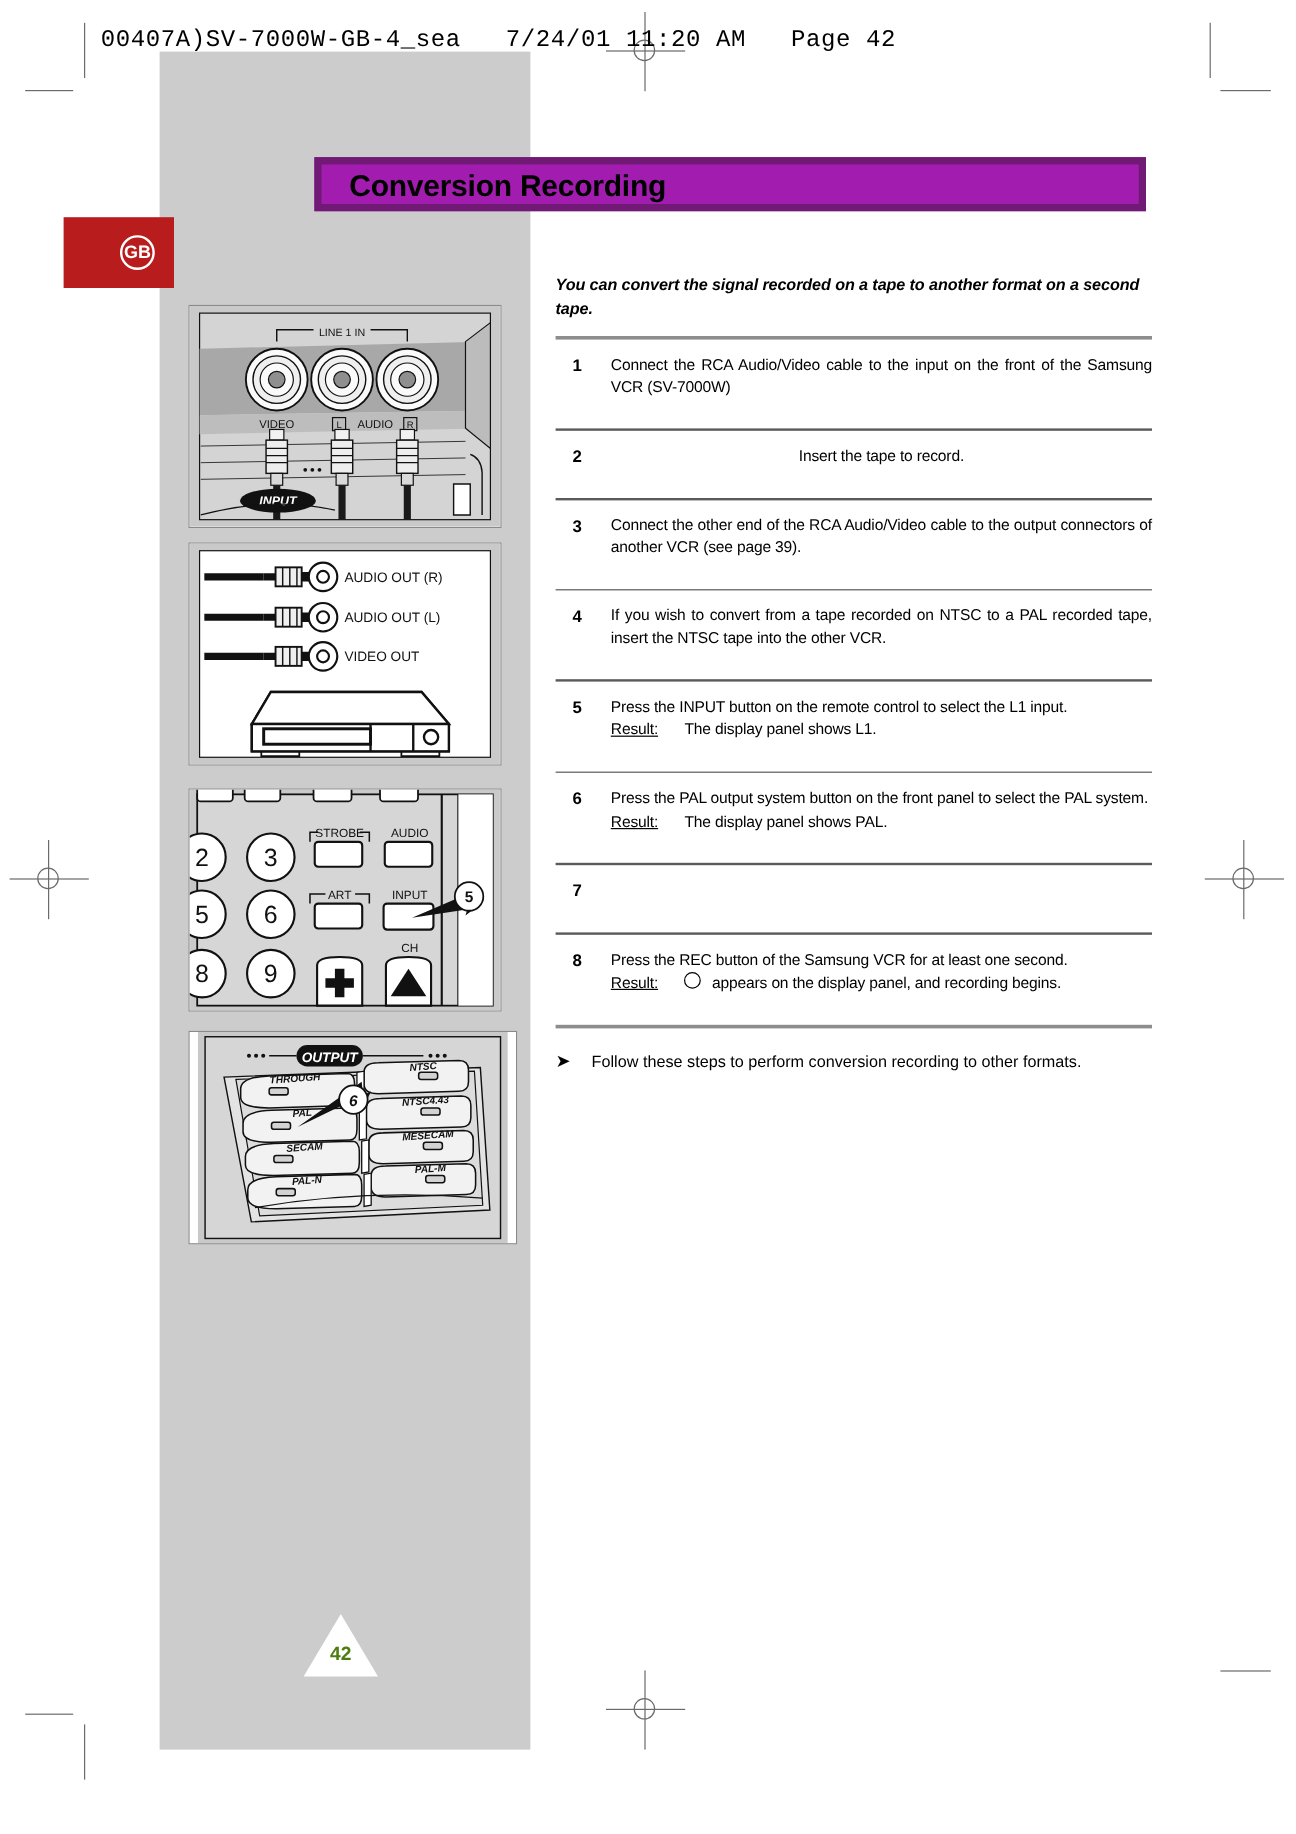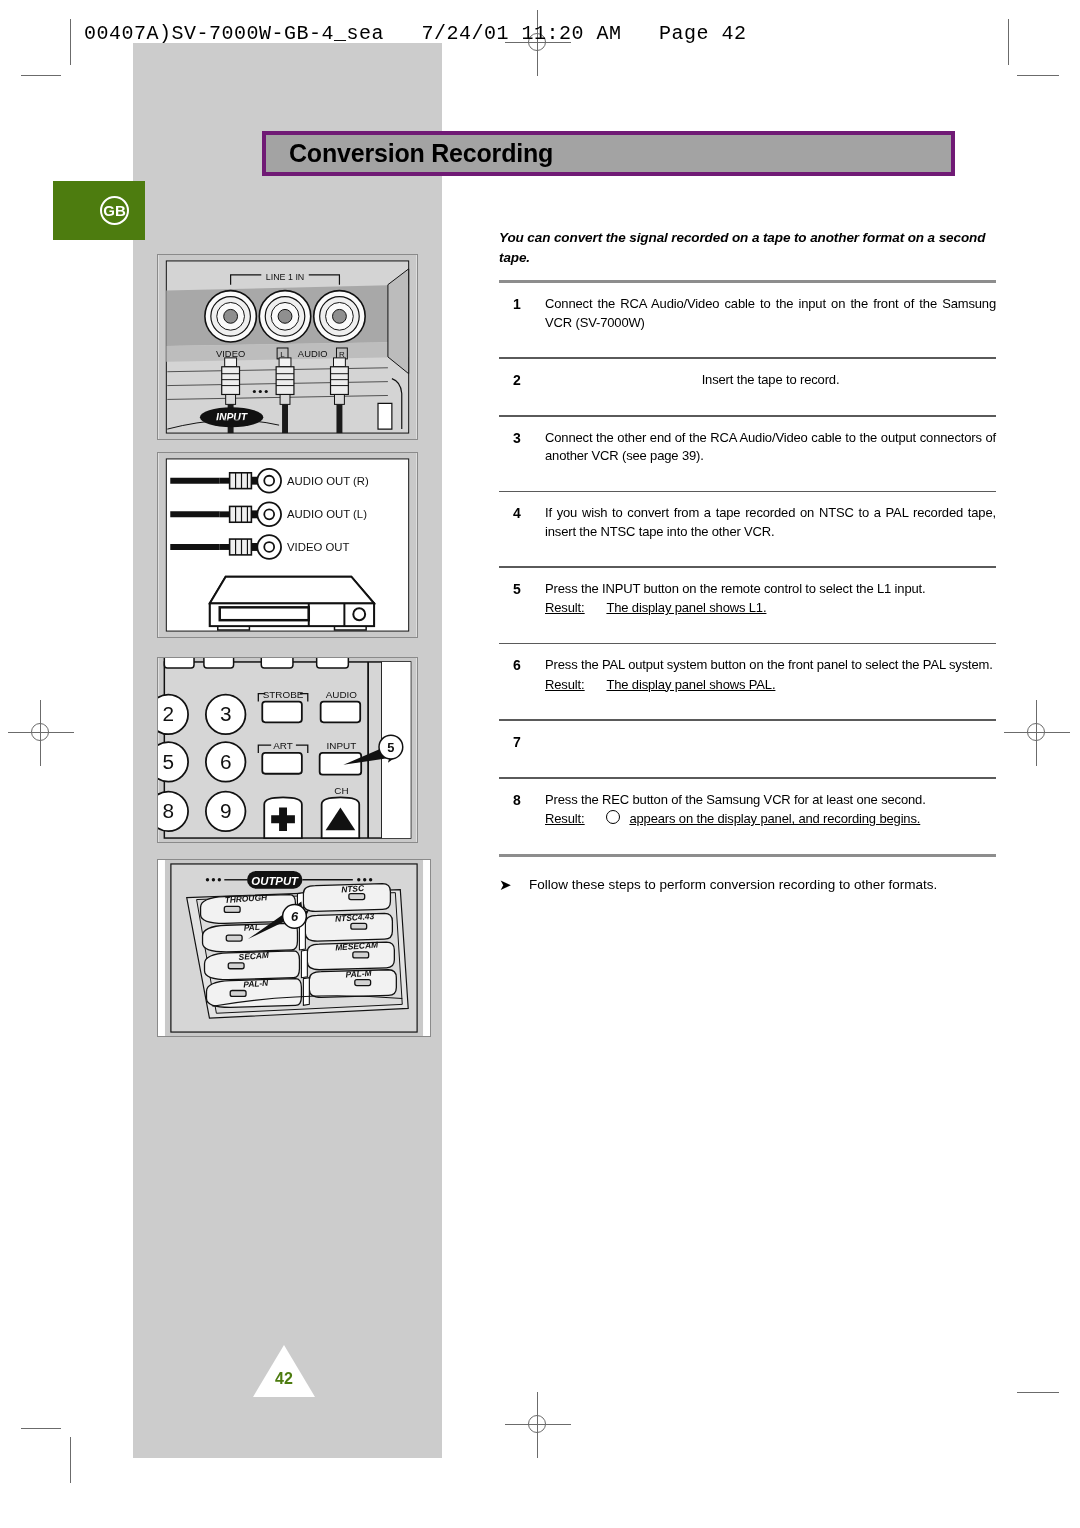--- a/index.html
+++ b/index.html
@@ -15,44 +15,44 @@
   .regmark .h{position:absolute;top:18px;left:-14px;width:66px;height:1px;background:#6b6b6b;}
 
   
   #grayband{position:absolute;left:133px;top:43px;width:309px;height:1415px;background:#cccccc;}
 
   
   #filename{position:absolute;left:84px;top:22px;font-family:"Liberation Mono",monospace;
             font-size:20px;letter-spacing:.5px;white-space:pre;color:#000;}
 
   
-  #gbbadge{position:absolute;left:53px;top:181px;width:92px;height:59px;background:#4d7c0f;}
+  #gbbadge{position:absolute;left:53px;top:181px;width:92px;height:59px;background:#b91c1c;}
   #gbbadge .ring{position:absolute;left:47px;top:15px;width:29px;height:29px;border:2px solid #fff;
                  border-radius:50%;box-sizing:border-box;}
   #gbbadge .ring span{position:absolute;left:0;top:0;width:100%;height:100%;color:#fff;
                       font-size:15px;font-weight:bold;display:flex;align-items:center;
                       justify-content:center;line-height:1;}
 
   
-  #titlebar{position:absolute;left:262px;top:131px;width:693px;height:45px;background:#a3a3a3;
-            border:4px solid #701a75;box-sizing:border-box;display:flex;align-items:center;}
+  #titlebar{position:absolute;left:262px;top:131px;width:693px;height:45px;background:#a21caf;
+            border:6px solid #701a75;box-sizing:border-box;display:flex;align-items:flex-end;}
   #titlebar h1{margin:0 0 0 23px;font-size:25px;font-weight:bold;letter-spacing:-.2px;}
 
   
-  #rightcol{position:absolute;left:463px;top:228px;width:497px;margin-left:36px;}
+  #rightcol{position:absolute;left:463px;top:228px;width:497px;}
   .intro{font-size:13.5px;font-weight:bold;font-style:italic;line-height:1.45;letter-spacing:-.1px;}
   .rule{height:3px;background:#8d8d8d;margin:13px 0 0 0;}
   .rule.thin{height:1.5px;background:#5a5a5a;}
   .steps{margin:0;}
   .step{display:flex;padding:12px 0 12px 0;}
   .step .num{width:46px;flex:0 0 46px;font-size:14px;font-weight:bold;text-align:left;
              padding-left:14px;box-sizing:border-box;line-height:1.42;}
   .step .body{flex:1;font-size:13px;line-height:1.42;text-align:justify;letter-spacing:-.15px;}
   .step .body.nojust{text-align:center;}
-  .resline{display:flex;margin-top:1px;text-decoration:underline;}
+  .resline{display:flex;margin-top:1px;}
   .resline .lbl{text-decoration:underline;white-space:nowrap;}
   .resline .val{margin-left:22px;}
   .circ-o{display:inline-block;width:12px;height:12px;border:1.4px solid #000;border-radius:50%;
           vertical-align:-1px;margin-right:9px;}
   #notebox{display:flex;margin-top:18px;font-size:13.5px;line-height:1.5;}
   #notebox .arrowglyph{flex:0 0 30px;font-size:15px;line-height:1.35;}
   #notebox .notetext{flex:1;}
 
   
   .fig{position:absolute;background:#fff;border:1px solid #8a8a8a;box-sizing:border-box;overflow:hidden;}

